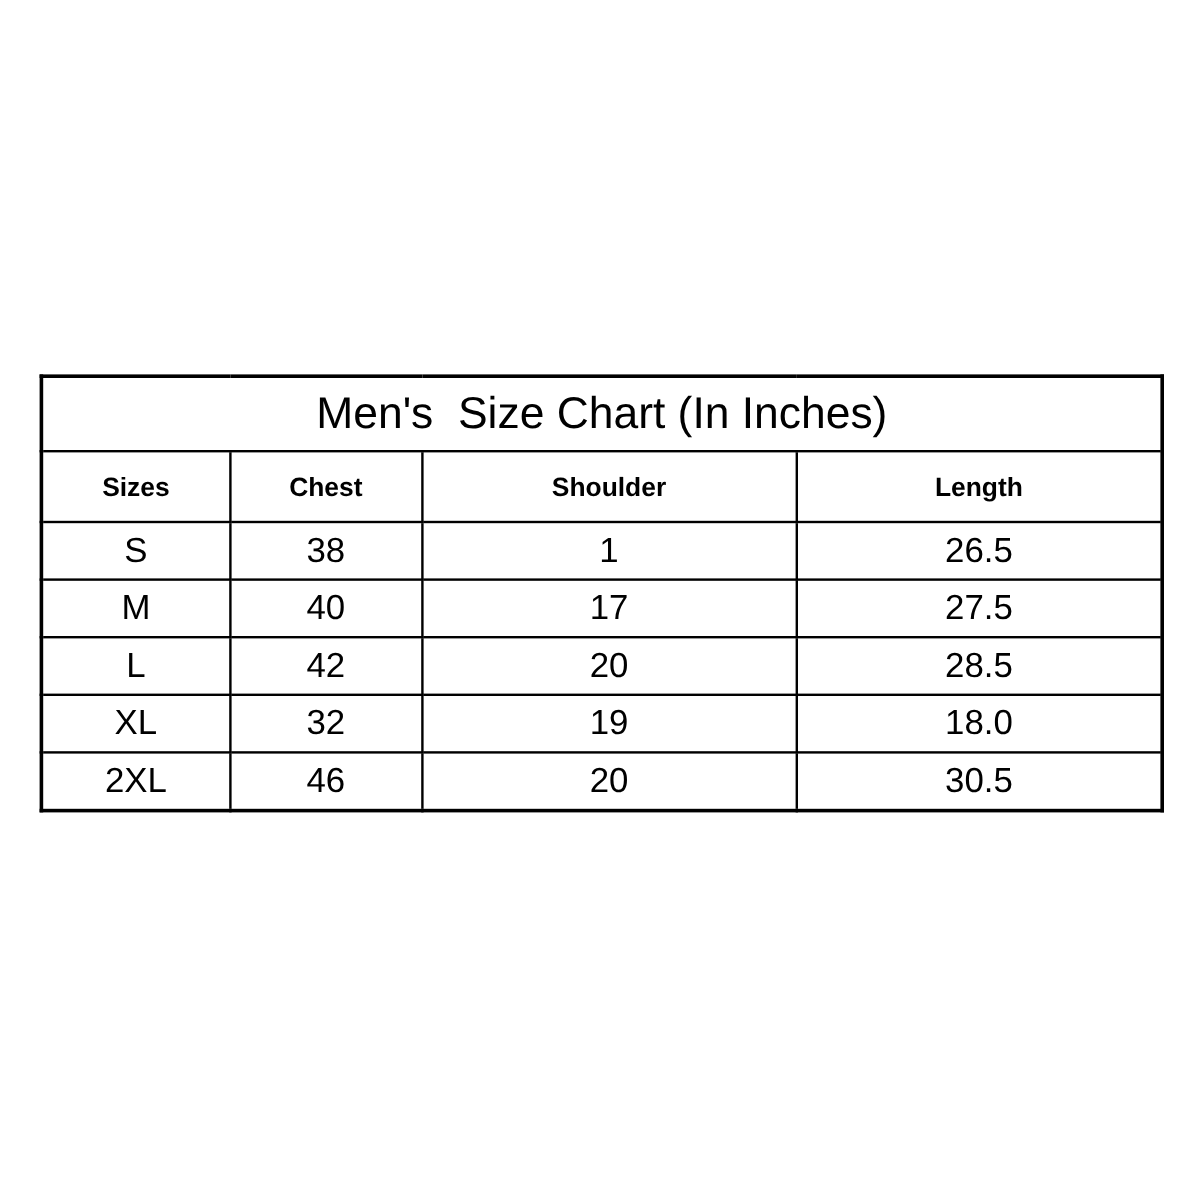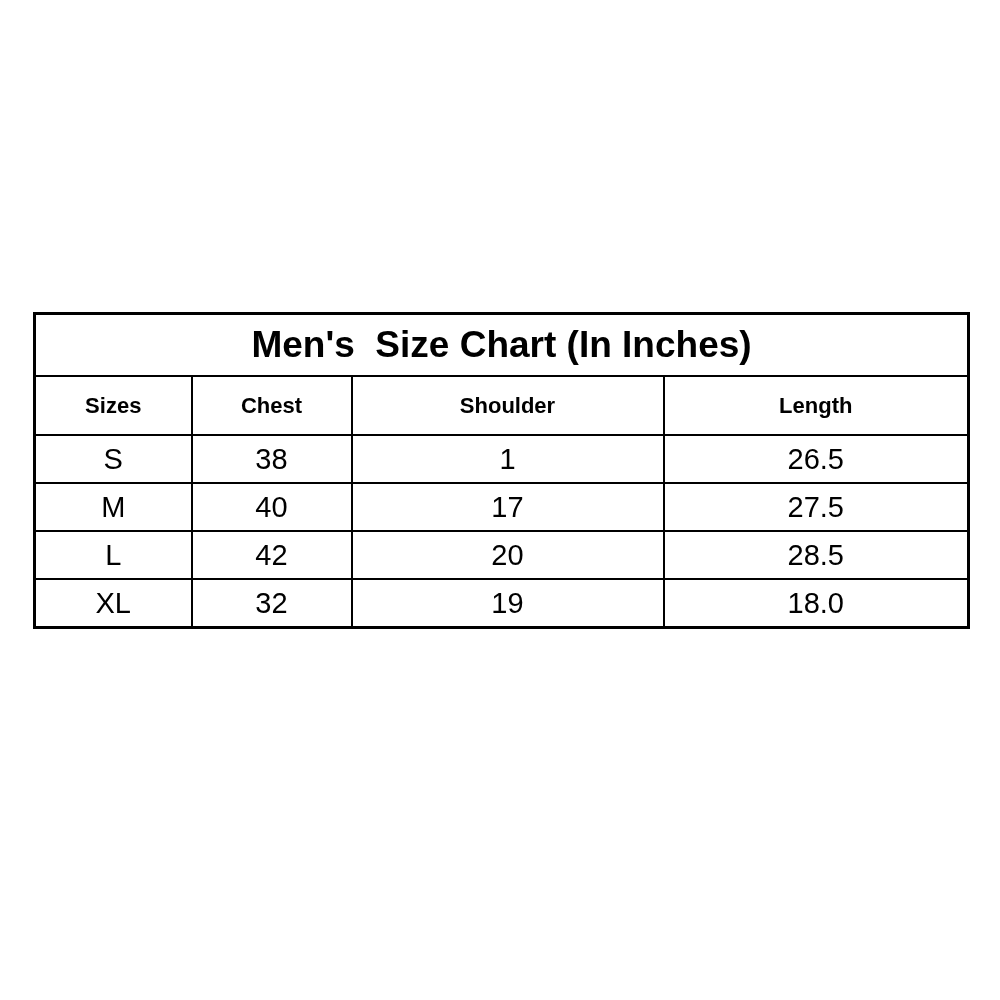--- a/index.html
+++ b/index.html
@@ -30,21 +30,21 @@
     border: 2px solid #000000;
     text-align: center;
     vertical-align: middle;
     padding: 0;
     background: #ffffff;
     overflow: hidden;
   }
   td.title-cell {
     height: 60px;
     font-size: 37px;
-    font-weight: bold;
+    font-weight: normal;
     white-space: pre;
     border-bottom-width: 3px;
   }
   th.col-header {
     height: 57px;
     font-size: 22px;
     font-weight: bold;
     border-bottom-width: 3px;
   }
   td.data-cell {
@@ -91,15 +91,21 @@
         <td class="data-cell">42</td>
         <td class="data-cell">20</td>
         <td class="data-cell">28.5</td>
       </tr>
       <tr>
         <td class="data-cell">XL</td>
         <td class="data-cell">32</td>
         <td class="data-cell">19</td>
         <td class="data-cell">18.0</td>
       </tr>
+      <tr>
+        <td class="data-cell">2XL</td>
+        <td class="data-cell">46</td>
+        <td class="data-cell">20</td>
+        <td class="data-cell">30.5</td>
+      </tr>
     </tbody>
   </table>
 </div>
 
 </body></html>

